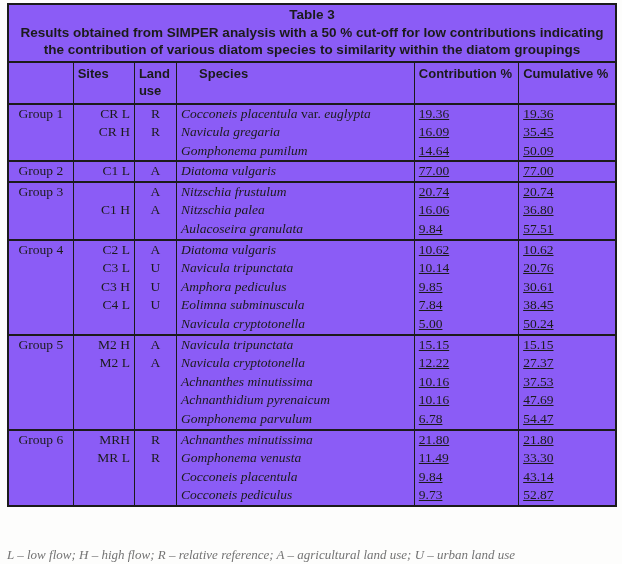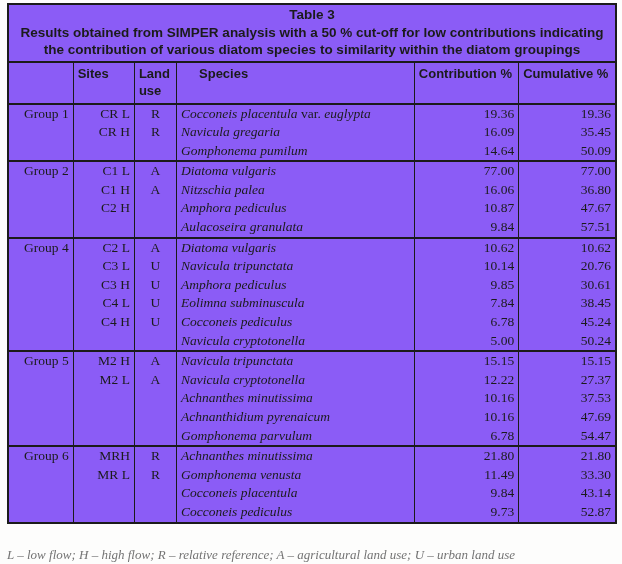--- a/index.html
+++ b/index.html
@@ -68,26 +68,26 @@
   table.simper thead th.h-species { text-align: left; padding-left: 22px; }
 
   table.simper tbody td {
     font-family: "Liberation Serif", serif;
     height: 18.6px;
     line-height: 18.4px;
   }
   table.simper tr.group-start td { border-top: 2px solid #1b1b1b; }
   table.simper tbody tr:first-child td { border-top: none; }
 
-  td.group-cell   { text-align: right; padding-left: 6px; }
+  td.group-cell   { text-align: center; padding-left: 6px; }
   td.site-cell    { text-align: right; }
   td.land-cell    { text-align: center; }
   td.species-cell { text-align: left; padding-left: 6px; font-style: italic; }
   td.species-cell .sp-rm { font-style: normal; }
-  td.num-cell     { text-align: right; }
+  td.num-cell     { text-align: left; text-decoration: underline; }
 
   .footnote {
     position: absolute;
     left: 7px;
     top: 547px;
     width: 610px;
     font-family: "Liberation Serif", serif;
     font-style: italic;
     font-size: 13px;
     line-height: 15px;
@@ -152,35 +152,35 @@
       <td class="num-cell">50.09</td>
     </tr>
           <tr class="group-start">
       <td class="group-cell">Group 2</td>
       <td class="site-cell">C1 L</td>
       <td class="land-cell">A</td>
       <td class="species-cell"><span class="sp-it">Diatoma vulgaris</span><span class="sp-rm"></span><span class="sp-it"></span></td>
       <td class="num-cell">77.00</td>
       <td class="num-cell">77.00</td>
     </tr>
+          <tr class="group-start">
+      <td class="group-cell">Group 3</td>
+      <td class="site-cell"></td>
+      <td class="land-cell">A</td>
+      <td class="species-cell"><span class="sp-it">Nitzschia frustulum</span><span class="sp-rm"></span><span class="sp-it"></span></td>
+      <td class="num-cell">20.74</td>
+      <td class="num-cell">20.74</td>
+    </tr>
           <tr>
       <td class="group-cell"></td>
       <td class="site-cell">C1 H</td>
       <td class="land-cell">A</td>
       <td class="species-cell"><span class="sp-it">Nitzschia palea</span><span class="sp-rm"></span><span class="sp-it"></span></td>
       <td class="num-cell">16.06</td>
       <td class="num-cell">36.80</td>
-    </tr>
-          <tr>
-      <td class="group-cell"></td>
-      <td class="site-cell">C2 H</td>
-      <td class="land-cell"></td>
-      <td class="species-cell"><span class="sp-it">Amphora pediculus</span><span class="sp-rm"></span><span class="sp-it"></span></td>
-      <td class="num-cell">10.87</td>
-      <td class="num-cell">47.67</td>
     </tr>
           <tr>
       <td class="group-cell"></td>
       <td class="site-cell"></td>
       <td class="land-cell"></td>
       <td class="species-cell"><span class="sp-it">Aulacoseira granulata</span><span class="sp-rm"></span><span class="sp-it"></span></td>
       <td class="num-cell">9.84</td>
       <td class="num-cell">57.51</td>
     </tr>
           <tr class="group-start">
@@ -207,28 +207,20 @@
       <td class="num-cell">9.85</td>
       <td class="num-cell">30.61</td>
     </tr>
           <tr>
       <td class="group-cell"></td>
       <td class="site-cell">C4 L</td>
       <td class="land-cell">U</td>
       <td class="species-cell"><span class="sp-it">Eolimna subminuscula</span><span class="sp-rm"></span><span class="sp-it"></span></td>
       <td class="num-cell">7.84</td>
       <td class="num-cell">38.45</td>
-    </tr>
-          <tr>
-      <td class="group-cell"></td>
-      <td class="site-cell">C4 H</td>
-      <td class="land-cell">U</td>
-      <td class="species-cell"><span class="sp-it">Cocconeis pediculus</span><span class="sp-rm"></span><span class="sp-it"></span></td>
-      <td class="num-cell">6.78</td>
-      <td class="num-cell">45.24</td>
     </tr>
           <tr>
       <td class="group-cell"></td>
       <td class="site-cell"></td>
       <td class="land-cell"></td>
       <td class="species-cell"><span class="sp-it">Navicula cryptotonella</span><span class="sp-rm"></span><span class="sp-it"></span></td>
       <td class="num-cell">5.00</td>
       <td class="num-cell">50.24</td>
     </tr>
           <tr class="group-start">

